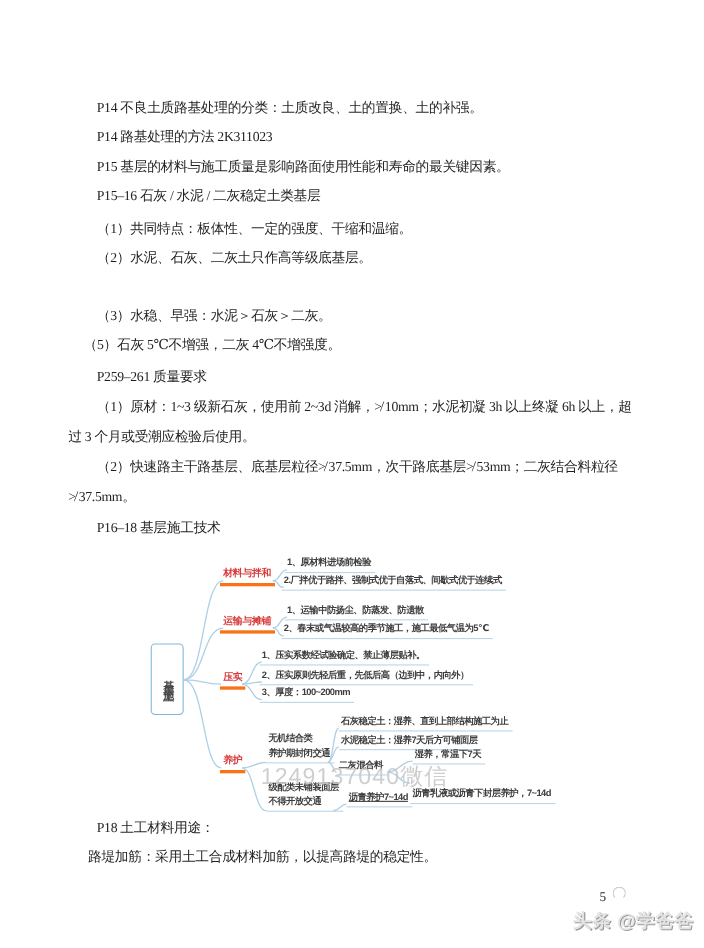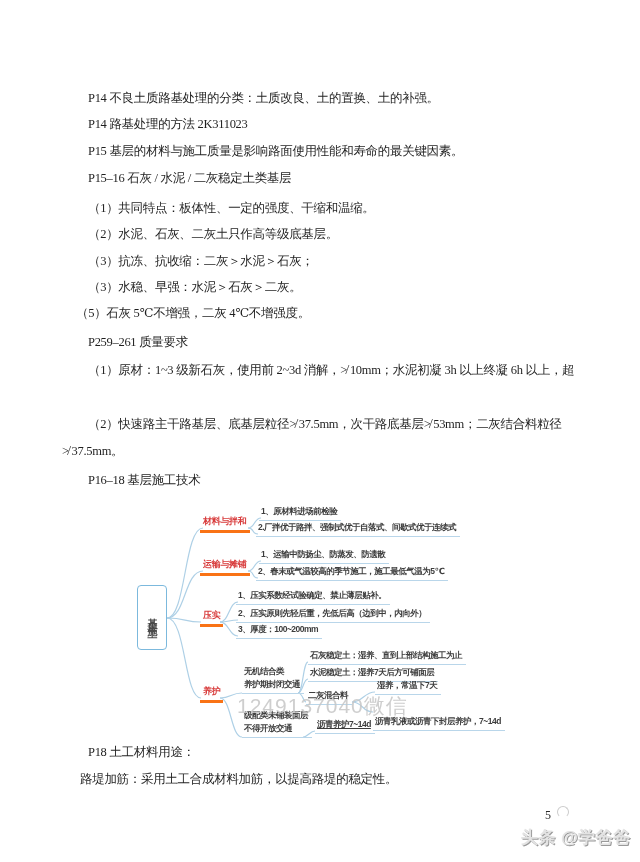--- a/index.html
+++ b/index.html
@@ -75,25 +75,25 @@
 <body>
 
 <div class="page">
 
   <div class="bline" style="left:88px;  top:90px;">P14 不良土质路基处理的分类：土质改良、土的置换、土的补强。</div>
   <div class="bline" style="left:88px;  top:116px;">P14 路基处理的方法 2K311023</div>
   <div class="bline" style="left:88px;  top:143px;">P15 基层的材料与施工质量是影响路面使用性能和寿命的最关键因素。</div>
   <div class="bline" style="left:88px;  top:170px;">P15–16 石灰 / 水泥 / 二灰稳定土类基层</div>
   <div class="bline" style="left:88px;  top:200px;">（1）共同特点：板体性、一定的强度、干缩和温缩。</div>
   <div class="bline" style="left:88px;  top:226px;">（2）水泥、石灰、二灰土只作高等级底基层。</div>
-  <div class="bline" style="left:88px;  top:253px;">（3）抗冻、抗收缩：二灰＞水泥＞石灰；</div>
   <div class="bline" style="left:88px;  top:279px;">（3）水稳、早强：水泥＞石灰＞二灰。</div>
   <div class="bline" style="left:76px;  top:305px;">（5）石灰 5℃不增强，二灰 4℃不增强度。</div>
   <div class="bline" style="left:88px;  top:334px;">P259–261 质量要求</div>
   <div class="bline" style="left:88px;  top:362px;">（1）原材：1~3 级新石灰，使用前 2~3d 消解，≯ 10mm；水泥初凝 3h 以上终凝 6h 以上，超</div>
+  <div class="bline" style="left:62px;  top:389px;">过 3 个月或受潮应检验后使用。</div>
   <div class="bline" style="left:88px;  top:416px;">（2）快速路主干路基层、底基层粒径≯ 37.5mm，次干路底基层≯ 53mm；二灰结合料粒径</div>
   <div class="bline" style="left:62px;  top:443px;">≯ 37.5mm。</div>
   <div class="bline" style="left:88px;  top:472px;">P16–18 基层施工技术</div>
   <div class="bline" style="left:88px;  top:744px;">P18 土工材料用途：</div>
   <div class="bline" style="left:80px;  top:771px;">路堤加筋：采用土工合成材料加筋，以提高路堤的稳定性。</div>
 
   <div class="mindmap">
     <svg class="mm-svg" viewBox="0 0 640 255">
       <g stroke="#aed0e6" stroke-width="1.2" fill="none">
         <path d="M167,123 C186,123 184,33 203,33"></path>

